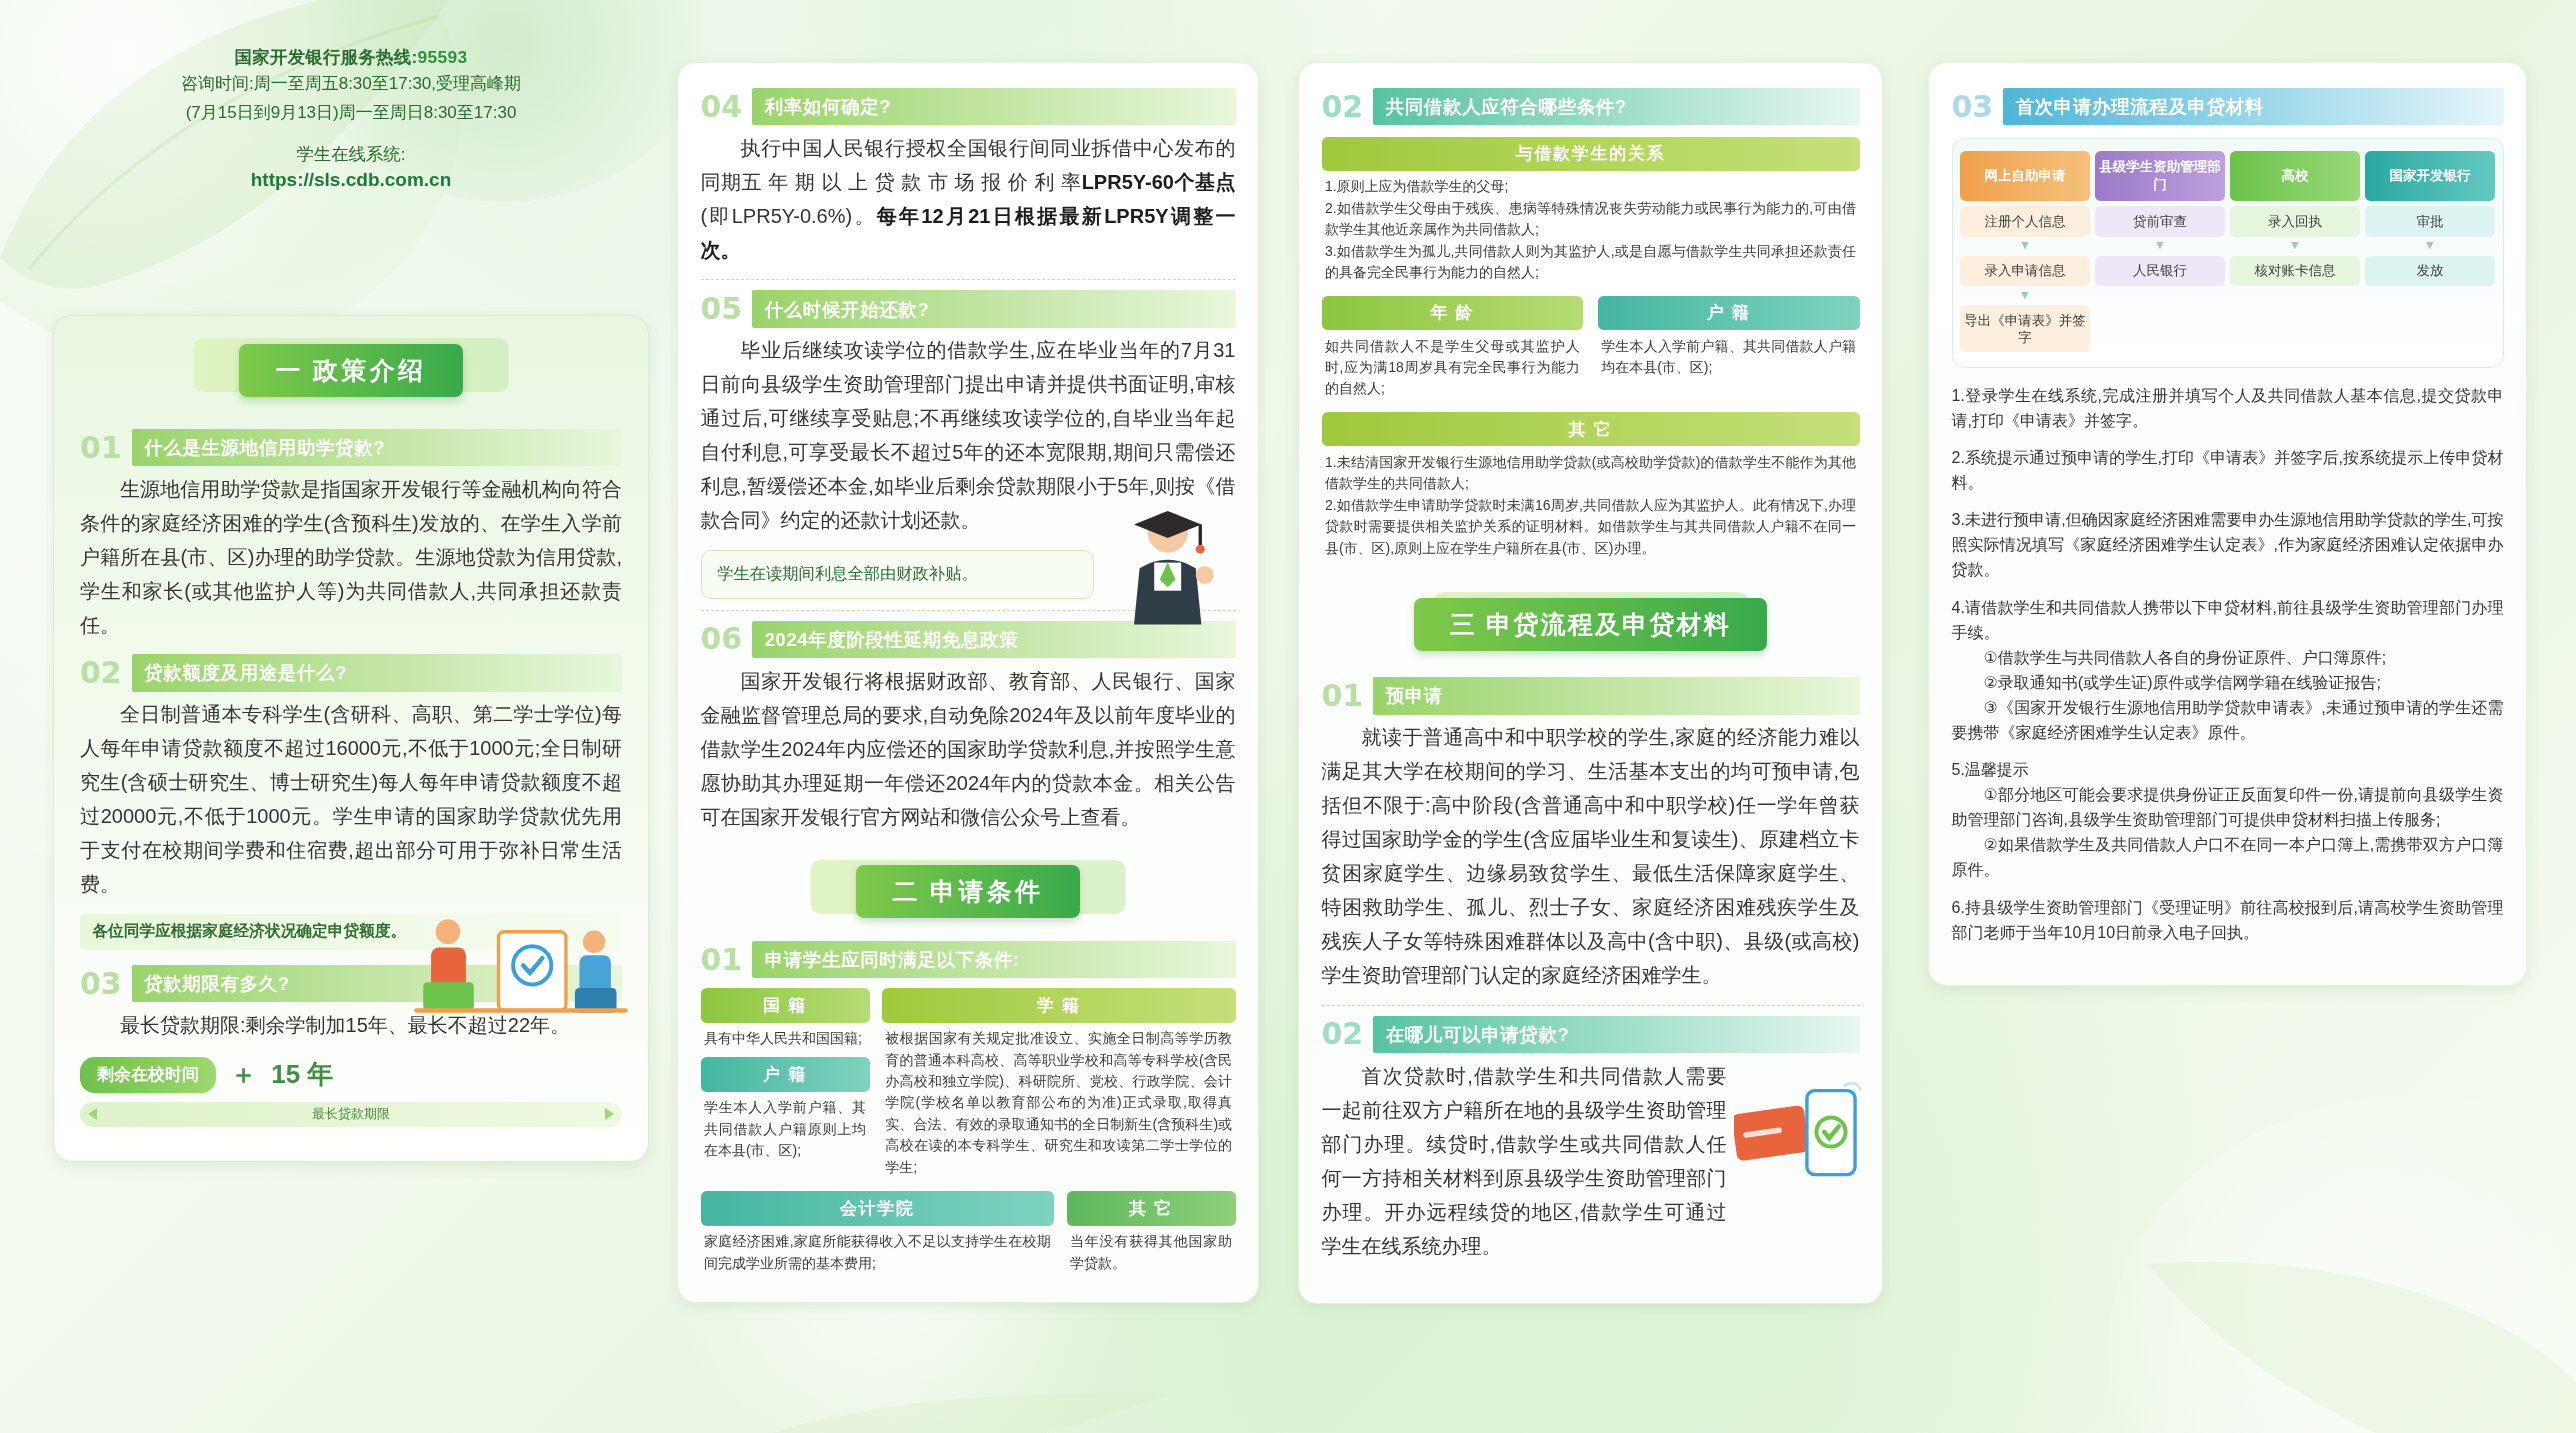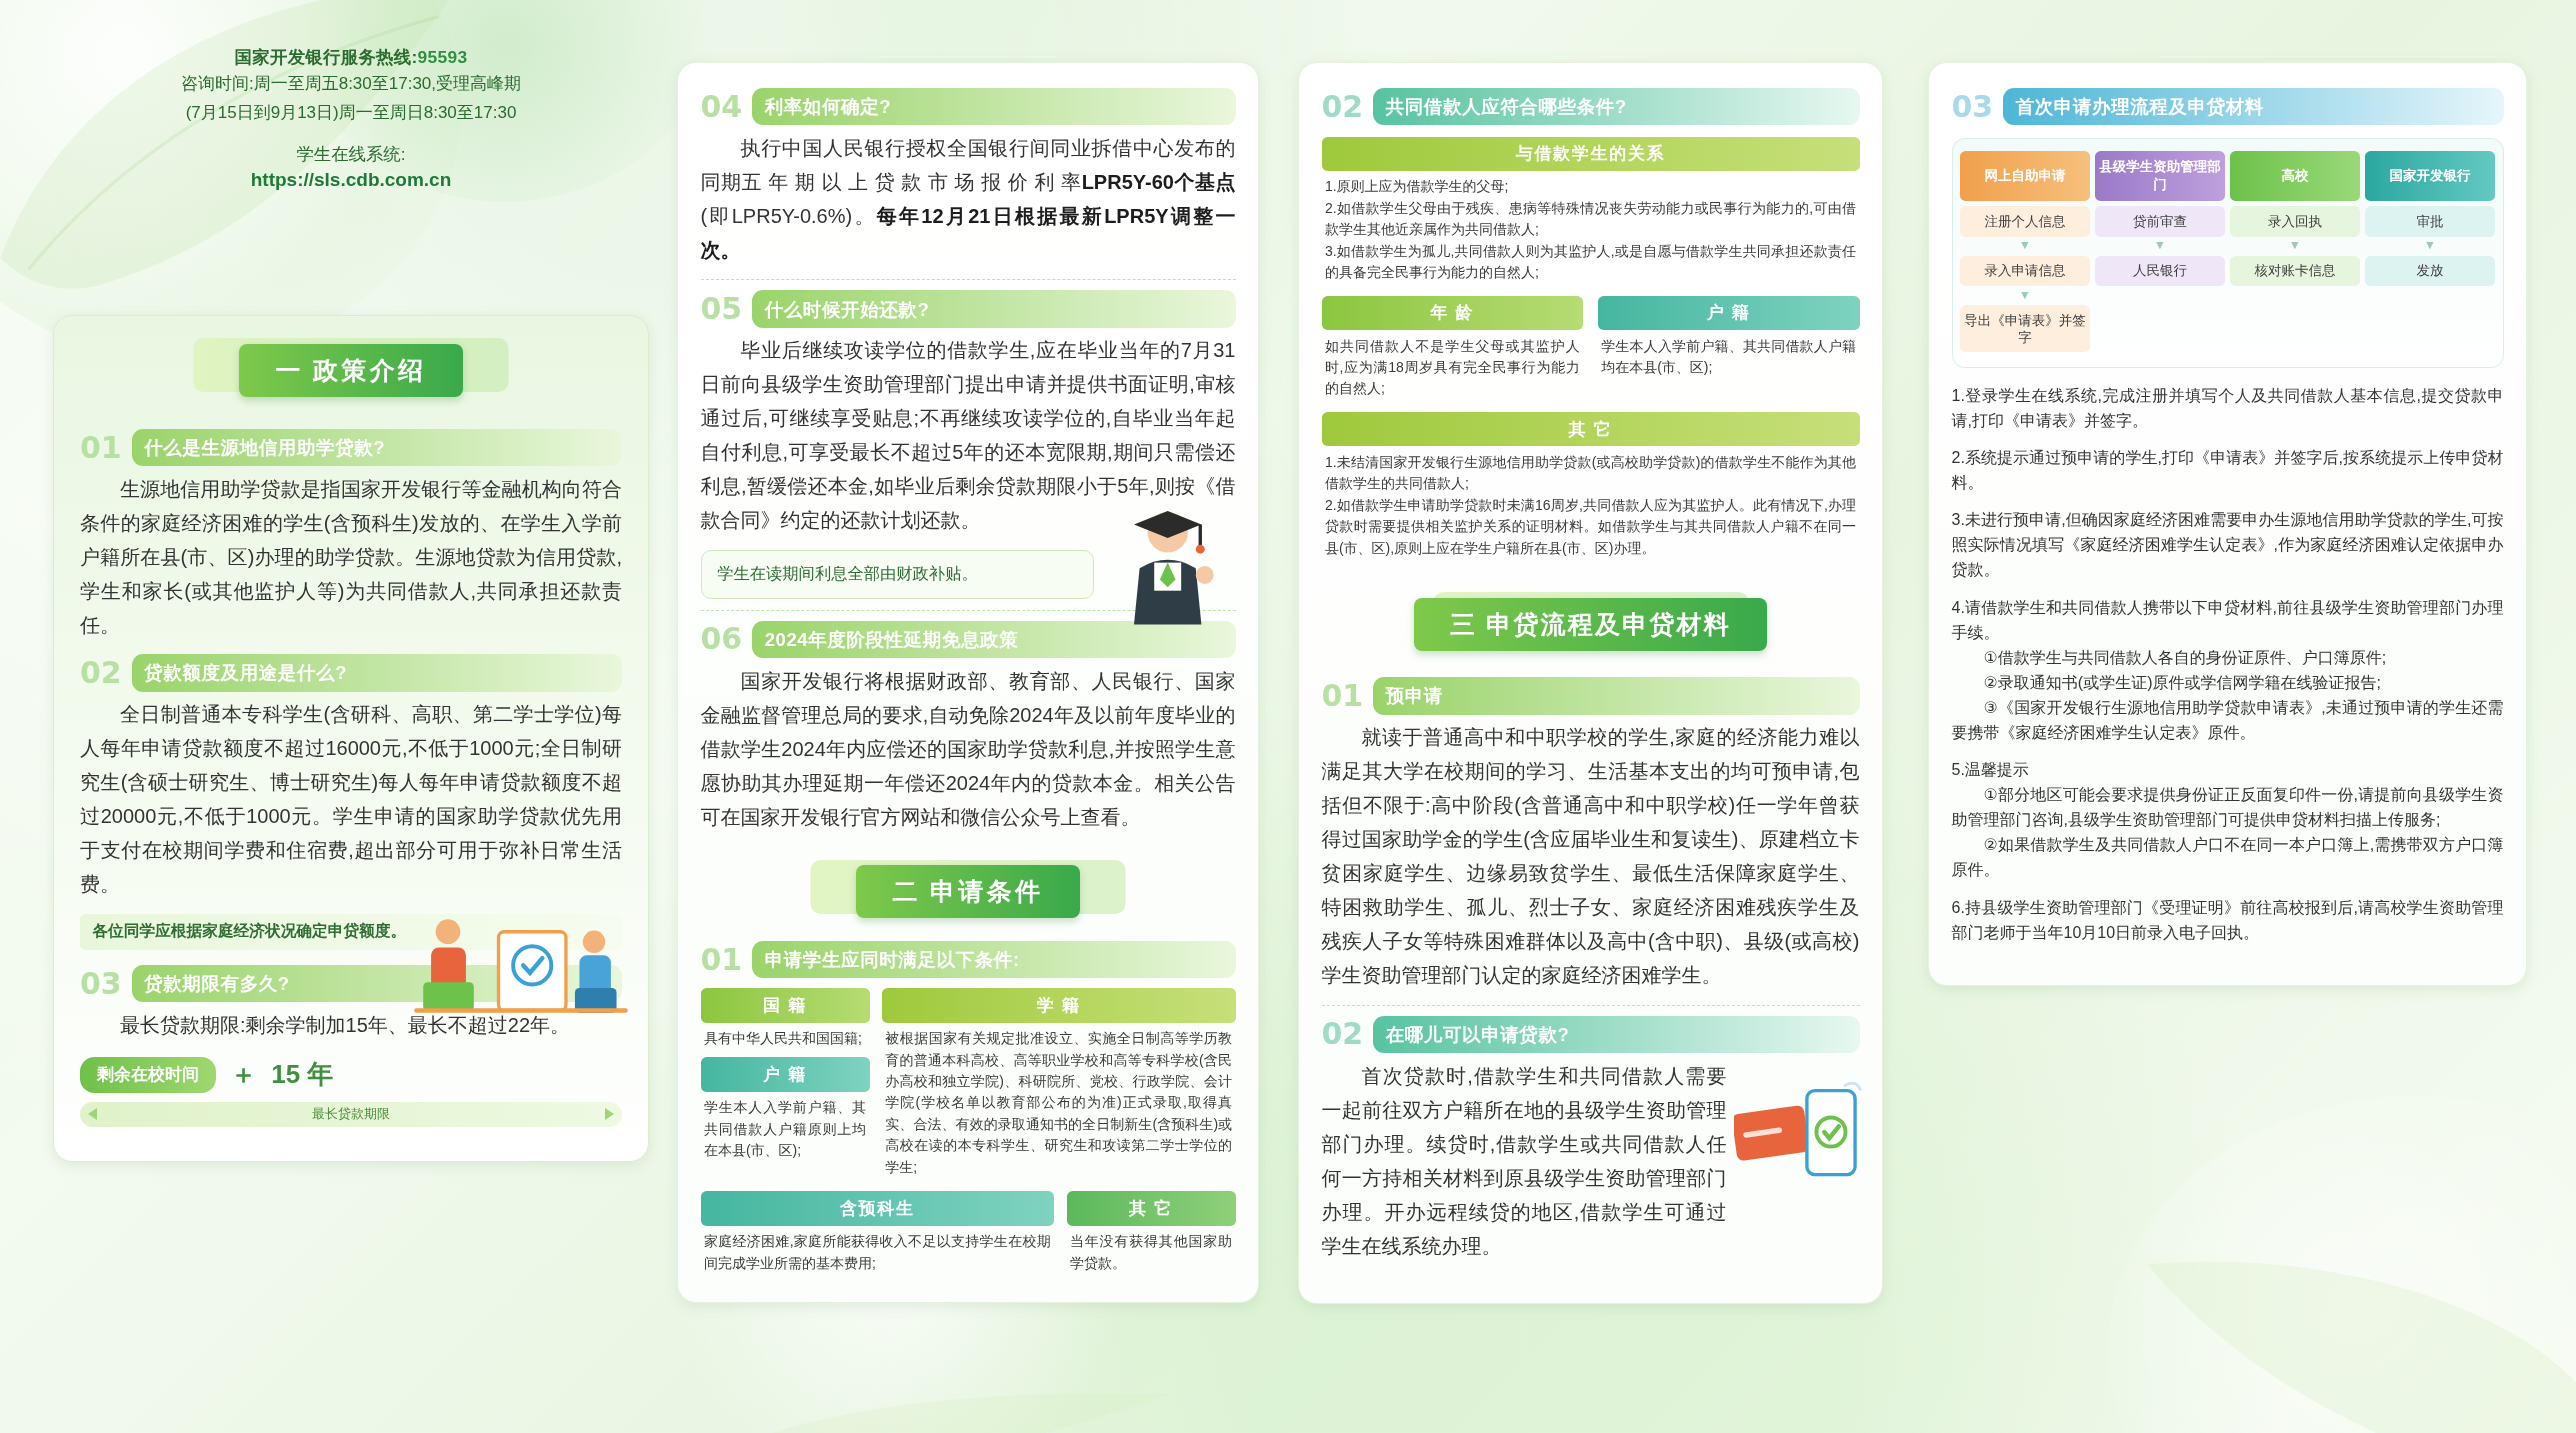--- a/index.html
+++ b/index.html
@@ -71,21 +71,21 @@
   .ribbon{z-index:2;}
 
   
   .qhead{display:flex;align-items:center;gap:10px;margin:0 0 5.6px 0;}
   .qnum{
     font-size:30px;font-weight:bold;color:#b9e0a4;line-height:1;
     font-family:"DejaVu Sans",sans-serif;
   }
   .qbar{
     flex:1;background:linear-gradient(90deg,#9ad36a 0%,#e9f7dc 100%);
-    border-radius:11px;color:#fff;font-size:18.5px;font-weight:bold;
+    border-radius:2px;color:#fff;font-size:18.5px;font-weight:bold;
     padding:6.2px 12.4px;letter-spacing:0.6px;
   }
   .qbar.teal{background:linear-gradient(90deg,#57c3a0 0%,#e7f8f1 100%);}
   .qnum.teal{color:#9fdcc6;}
   .qnum.blue{color:#a9d9ea;}
   .qbar.blue{background:linear-gradient(90deg,#4db6d6 0%,#e6f6fb 100%);}
 
   p.body{font-size:20px;line-height:34px;color:#333;margin:4.5px 0 12.4px 0;text-indent:2em;text-align:justify;}
   .hl{font-weight:bold;color:#1d1d1d;}
   .dash{border:0;border-top:1.1px dashed #bfe3ae;margin:11.2px 0 10px 0;}
@@ -305,21 +305,21 @@
         <div class="cell">学生本人入学前户籍、其共同借款人户籍原则上均在本县(市、区);</div>
       </div>
       <div>
         <div class="lbl olive">学 籍</div>
         <div class="cell">被根据国家有关规定批准设立、实施全日制高等学历教育的普通本科高校、高等职业学校和高等专科学校(含民办高校和独立学院)、科研院所、党校、行政学院、会计学院(学校名单以教育部公布的为准)正式录取,取得真实、合法、有效的录取通知书的全日制新生(含预科生)或高校在读的本专科学生、研究生和攻读第二学士学位的学生;</div>
       </div>
     </div>
 
     <div class="grid-cond" style="grid-template-columns:1fr 169px;margin-top:13.5px;">
       <div>
-        <div class="lbl teal">含预科生</div>
+        <div class="lbl teal">会计学院</div>
         <div class="cell">家庭经济困难,家庭所能获得收入不足以支持学生在校期间完成学业所需的基本费用;</div>
       </div>
       <div>
         <div class="lbl dgreen">其 它</div>
         <div class="cell">当年没有获得其他国家助学贷款。</div>
       </div>
     </div>
   </div>
 </div>
 

